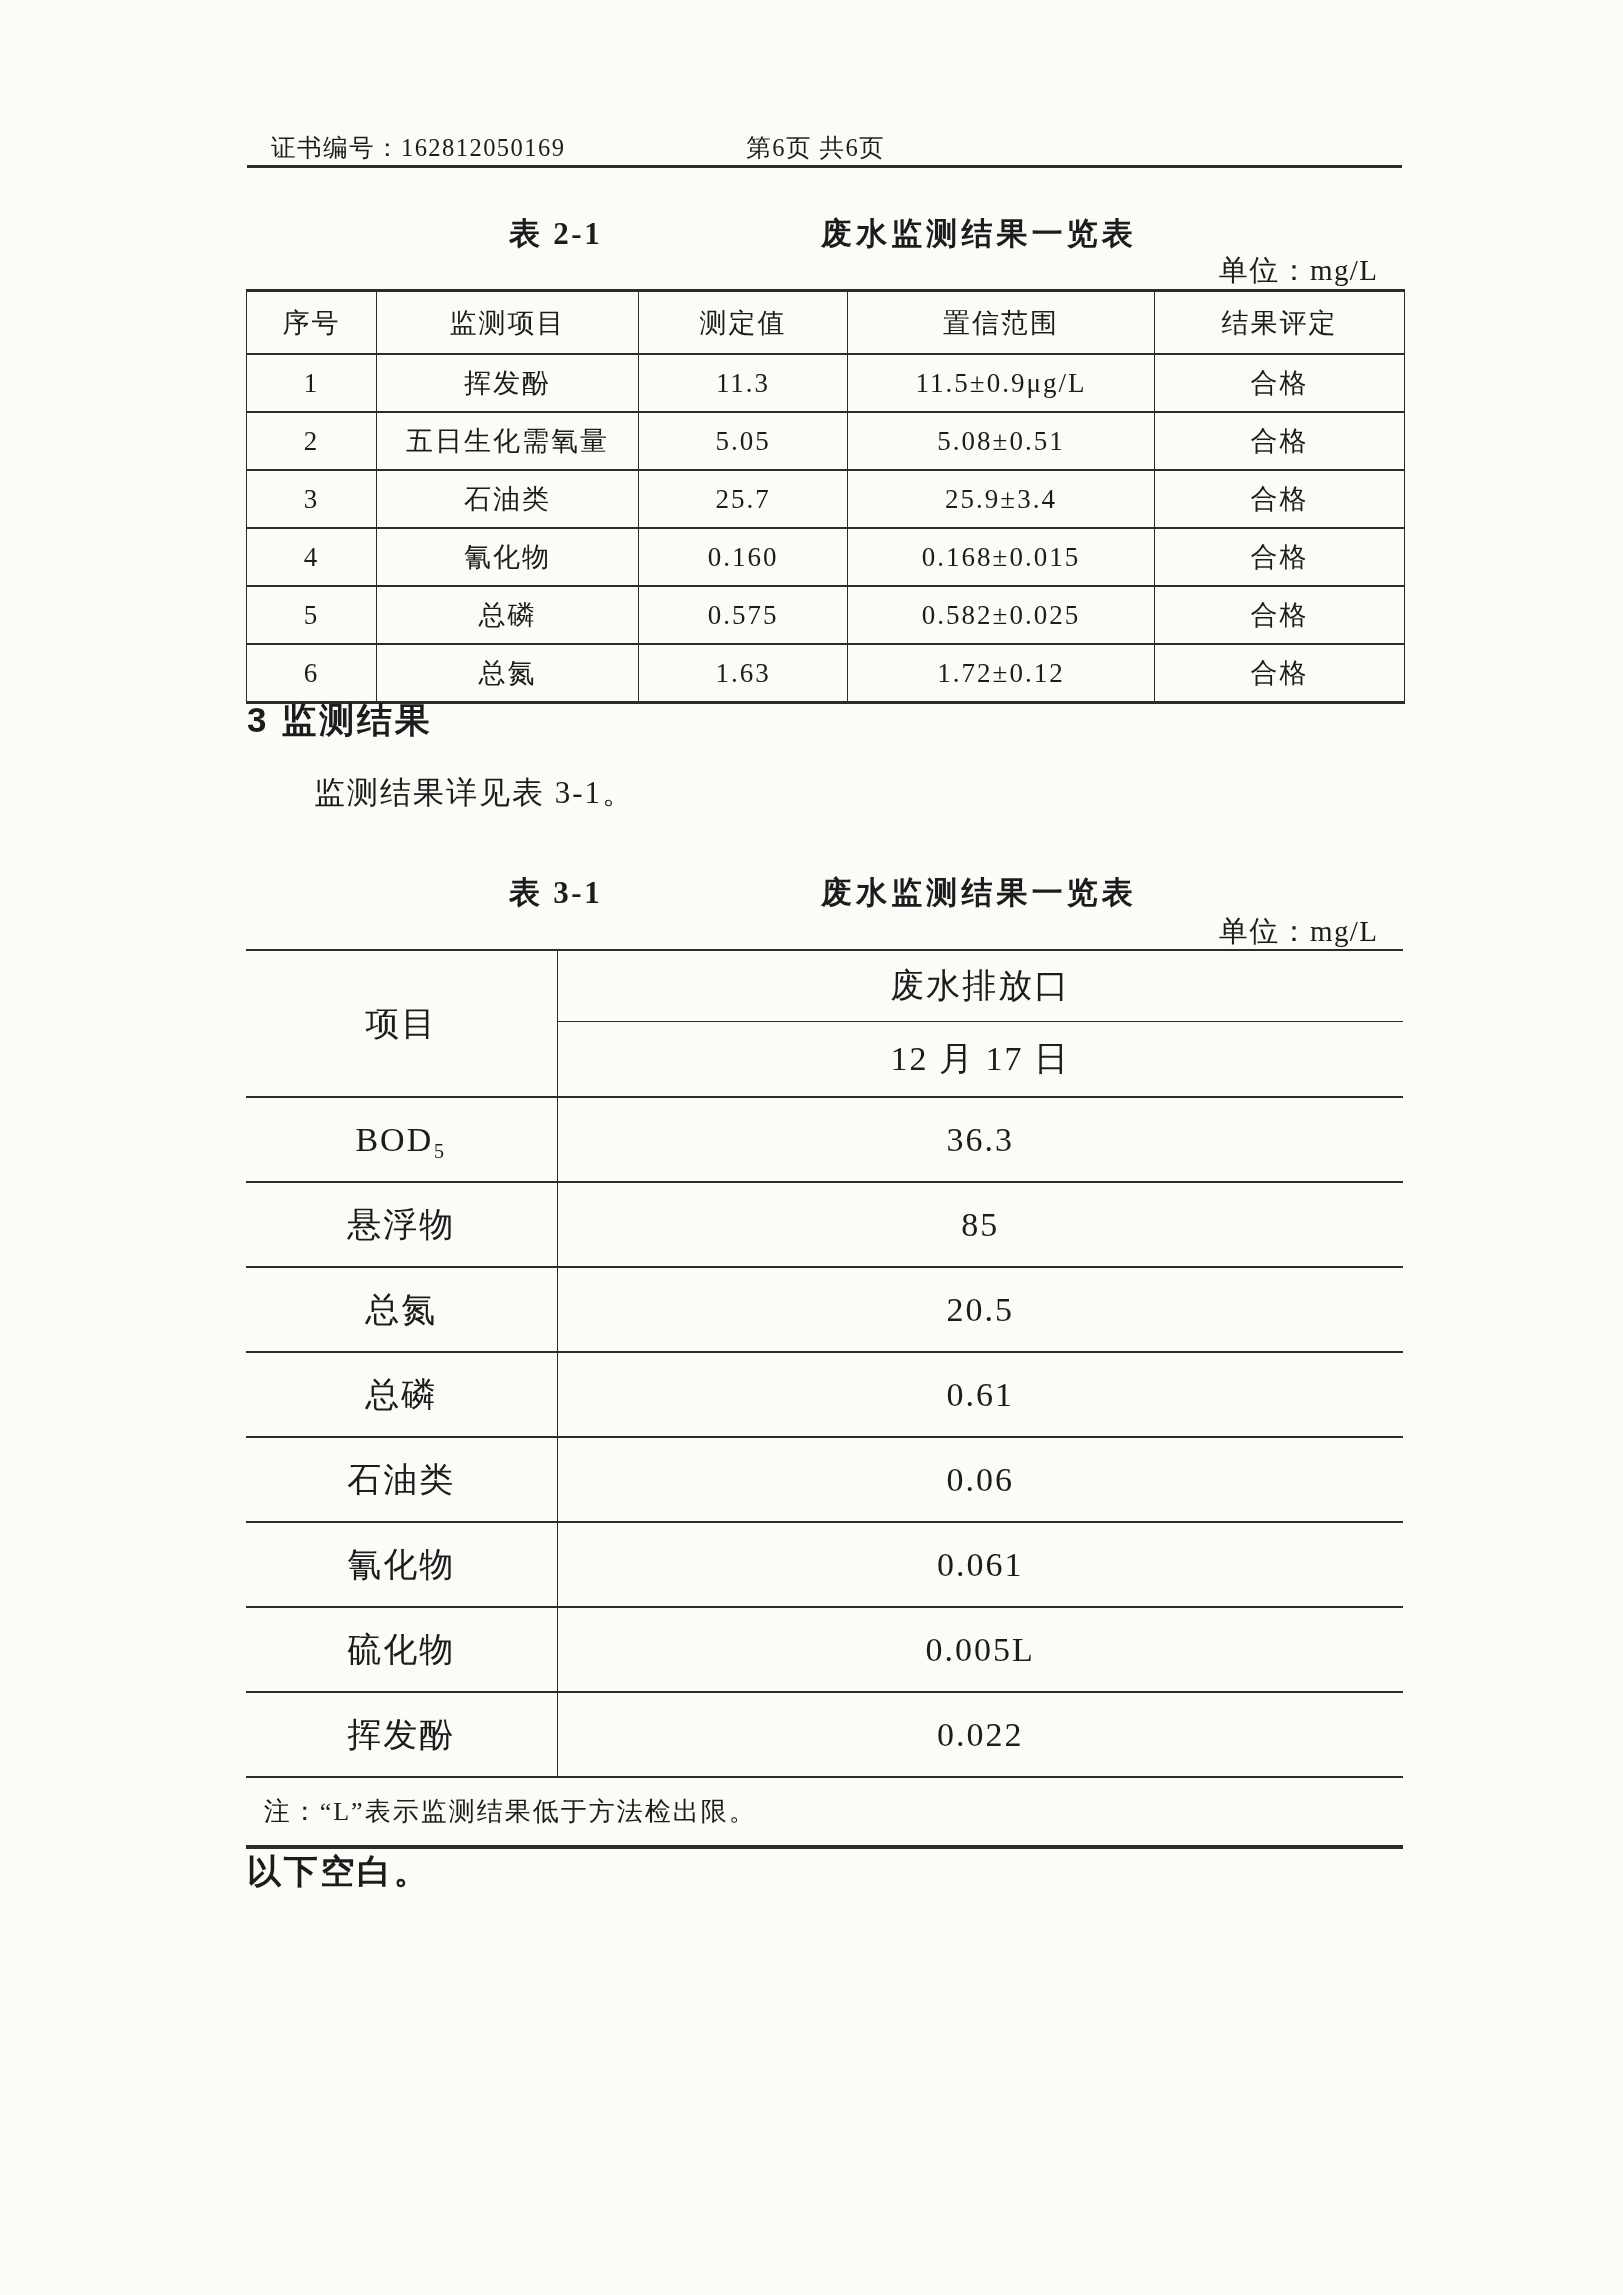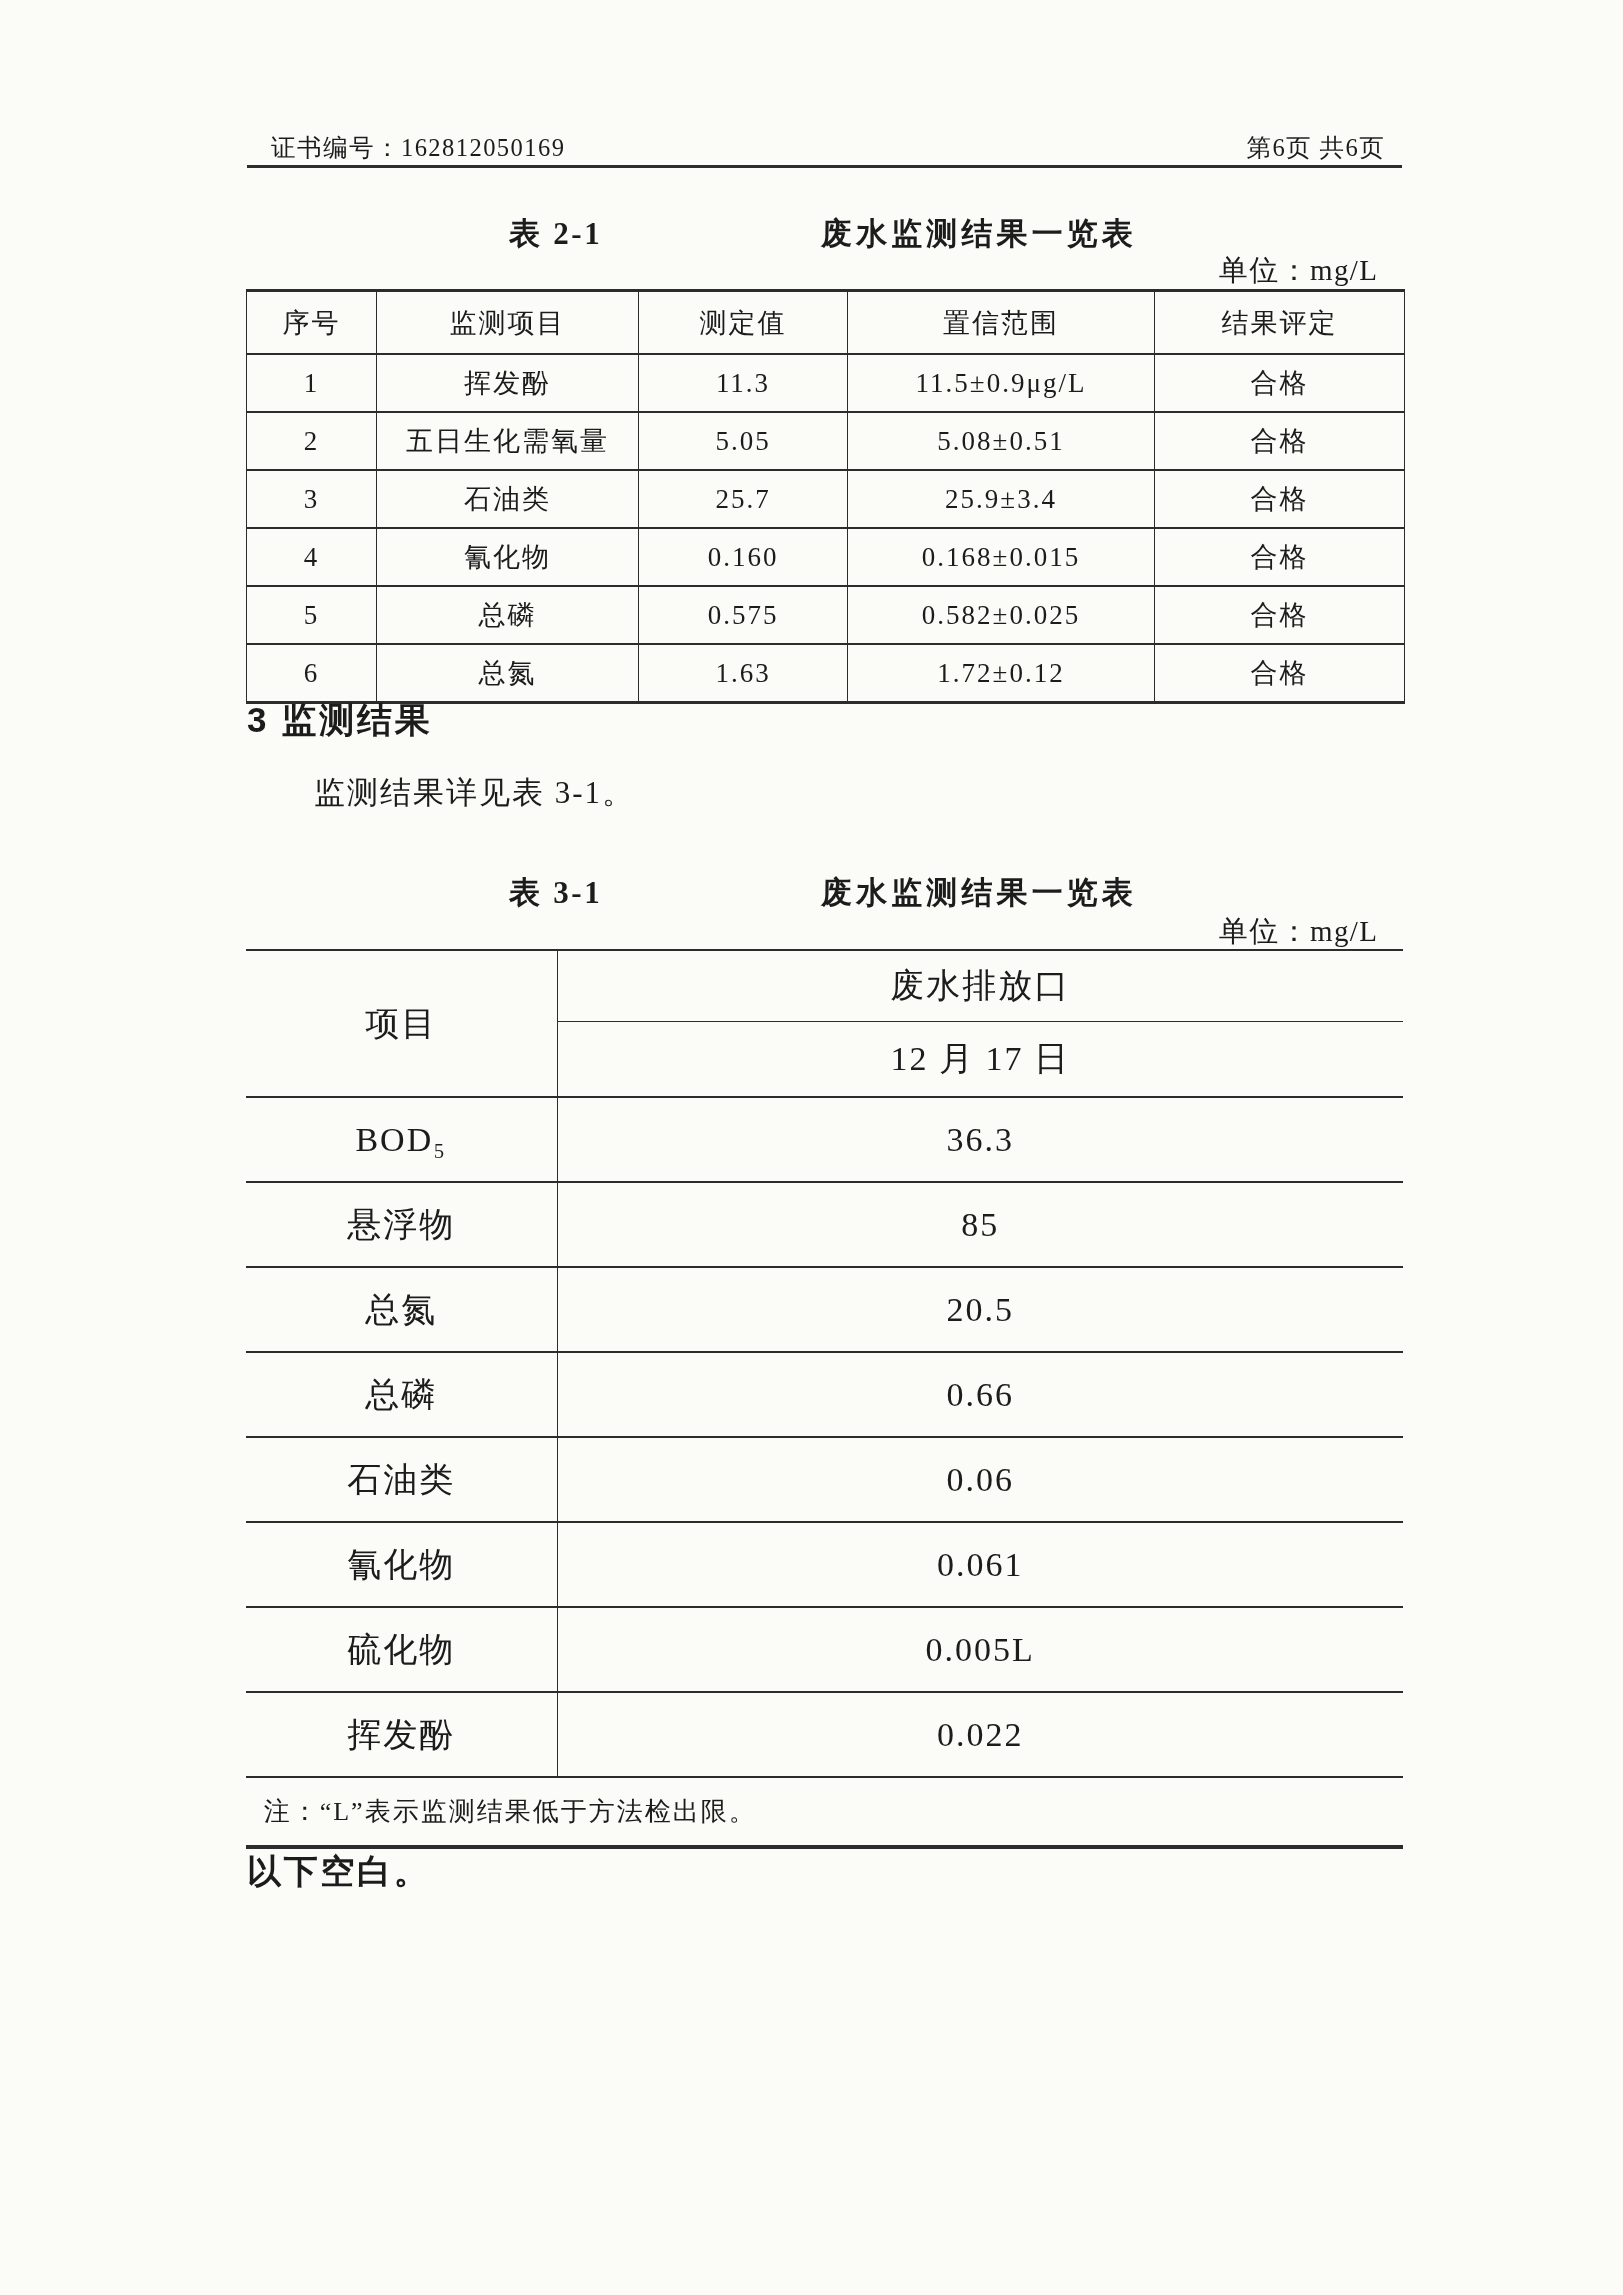--- a/index.html
+++ b/index.html
@@ -8,21 +8,21 @@
     position:relative;
     background:#fbfbf8;
     font-family:"Liberation Serif","DejaVu Serif",serif;
     color:#1c1c1c;
     overflow:hidden;
   }
   .abs{position:absolute;}
 
   
   .hdr-left{left:271px;top:131px;font-size:24.6px;letter-spacing:1.4px;}
-  .hdr-right{left:246px;top:131px;width:1157px;text-align:right;padding-right:17.7px;font-size:24.6px;letter-spacing:1.4px;box-sizing:border-box;}
+  .hdr-right{left:246px;top:131px;width:1157px;text-align:center;padding-right:17.7px;font-size:24.6px;letter-spacing:1.4px;box-sizing:border-box;}
   .hdr-rule{left:247px;top:165px;width:1155px;height:2.7px;background:#2c2c2c;}
 
   
   .cap-row{left:246px;width:1157px;height:41px;}
   .cap-no{position:absolute;left:263px;top:0;font-size:31px;font-weight:bold;letter-spacing:2.7px;text-align:center;}
   .cap-title{position:absolute;left:733px;top:0;transform:translateX(-50%);font-size:31px;font-weight:bold;letter-spacing:4.1px;white-space:nowrap;}
   .unit-row{left:246px;width:1157px;text-align:right;padding-right:24.6px;font-size:29px;letter-spacing:1.4px;box-sizing:border-box;}
 
   
   table{border-collapse:collapse;table-layout:fixed;}
@@ -167,21 +167,21 @@
     <tr class="data">
       <td class="item">悬浮物</td>
       <td>85</td>
     </tr>
     <tr class="data">
       <td class="item">总氮</td>
       <td>20.5</td>
     </tr>
     <tr class="data">
       <td class="item">总磷</td>
-      <td>0.66</td>
+      <td>0.61</td>
     </tr>
     <tr class="data">
       <td class="item">石油类</td>
       <td>0.06</td>
     </tr>
     <tr class="data">
       <td class="item">氰化物</td>
       <td>0.061</td>
     </tr>
     <tr class="data">

